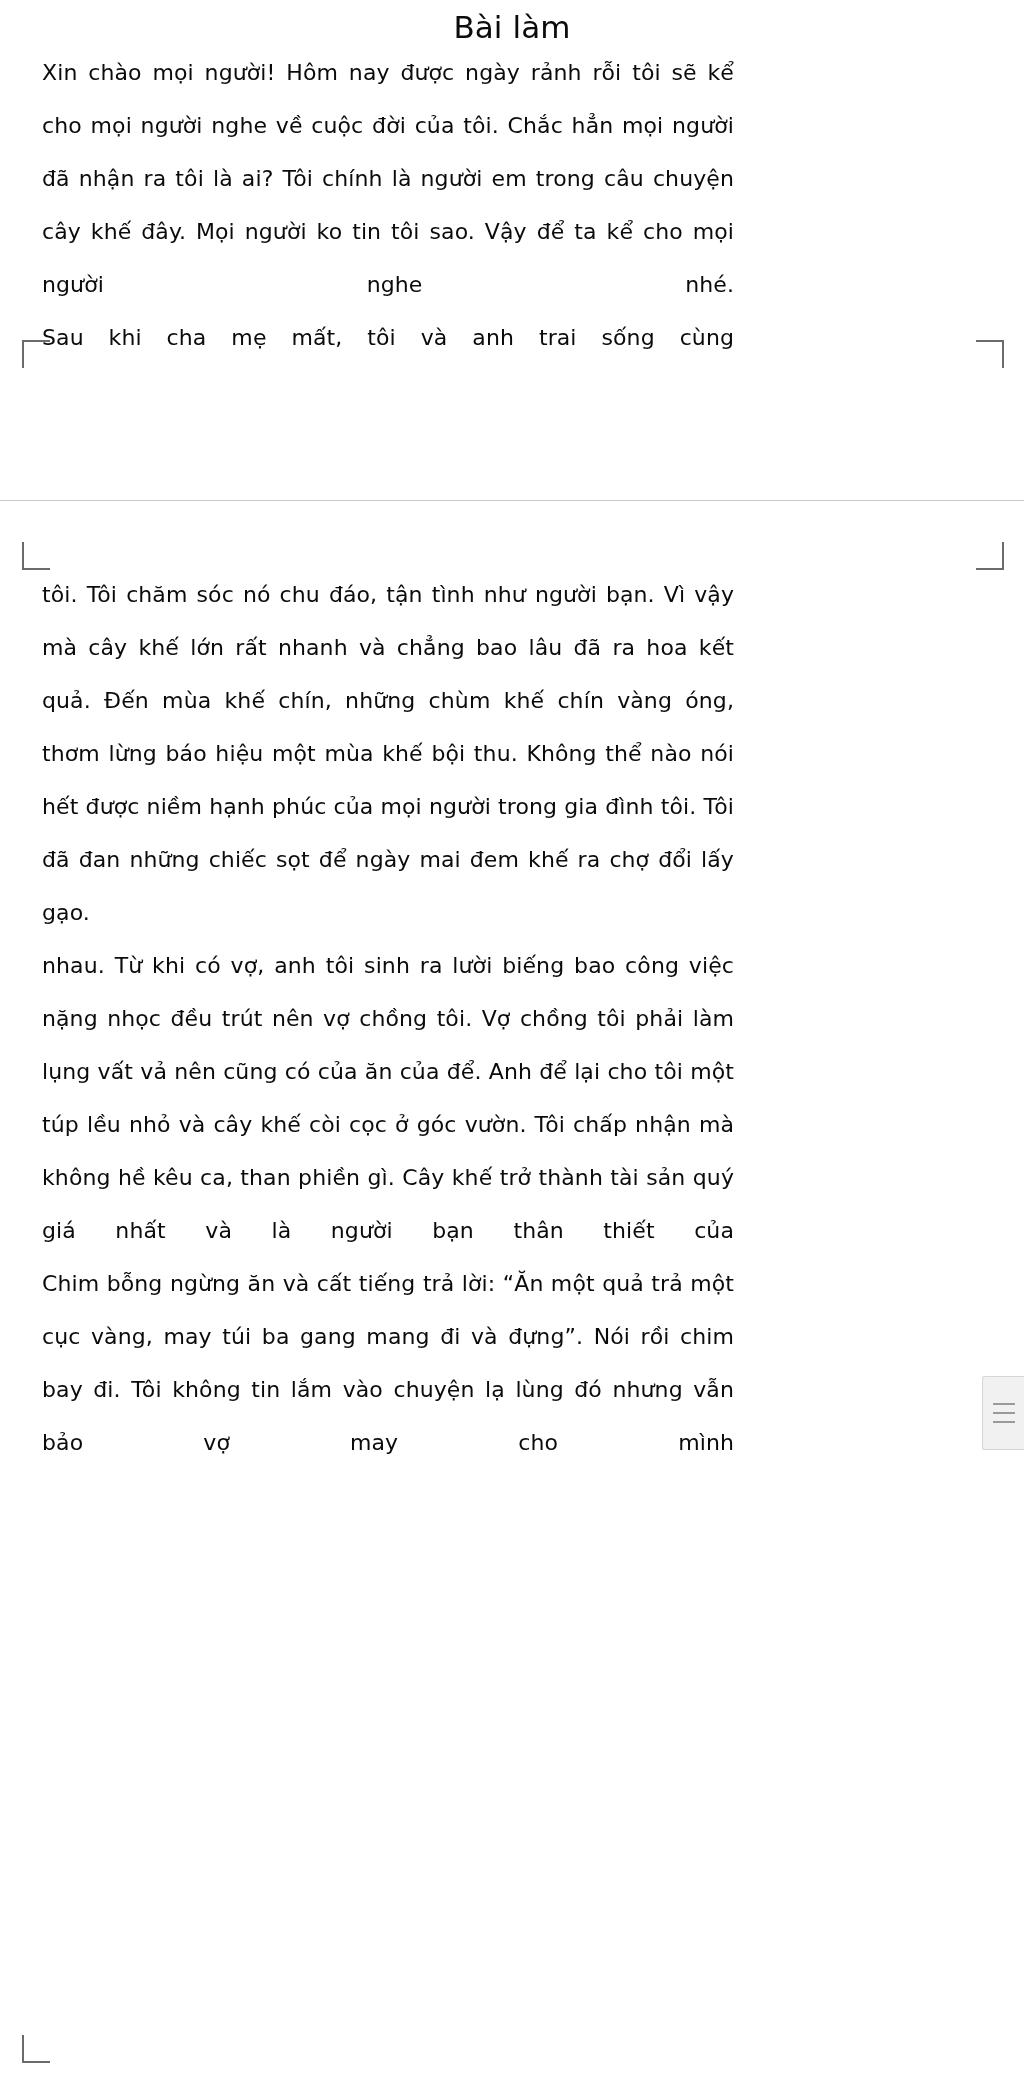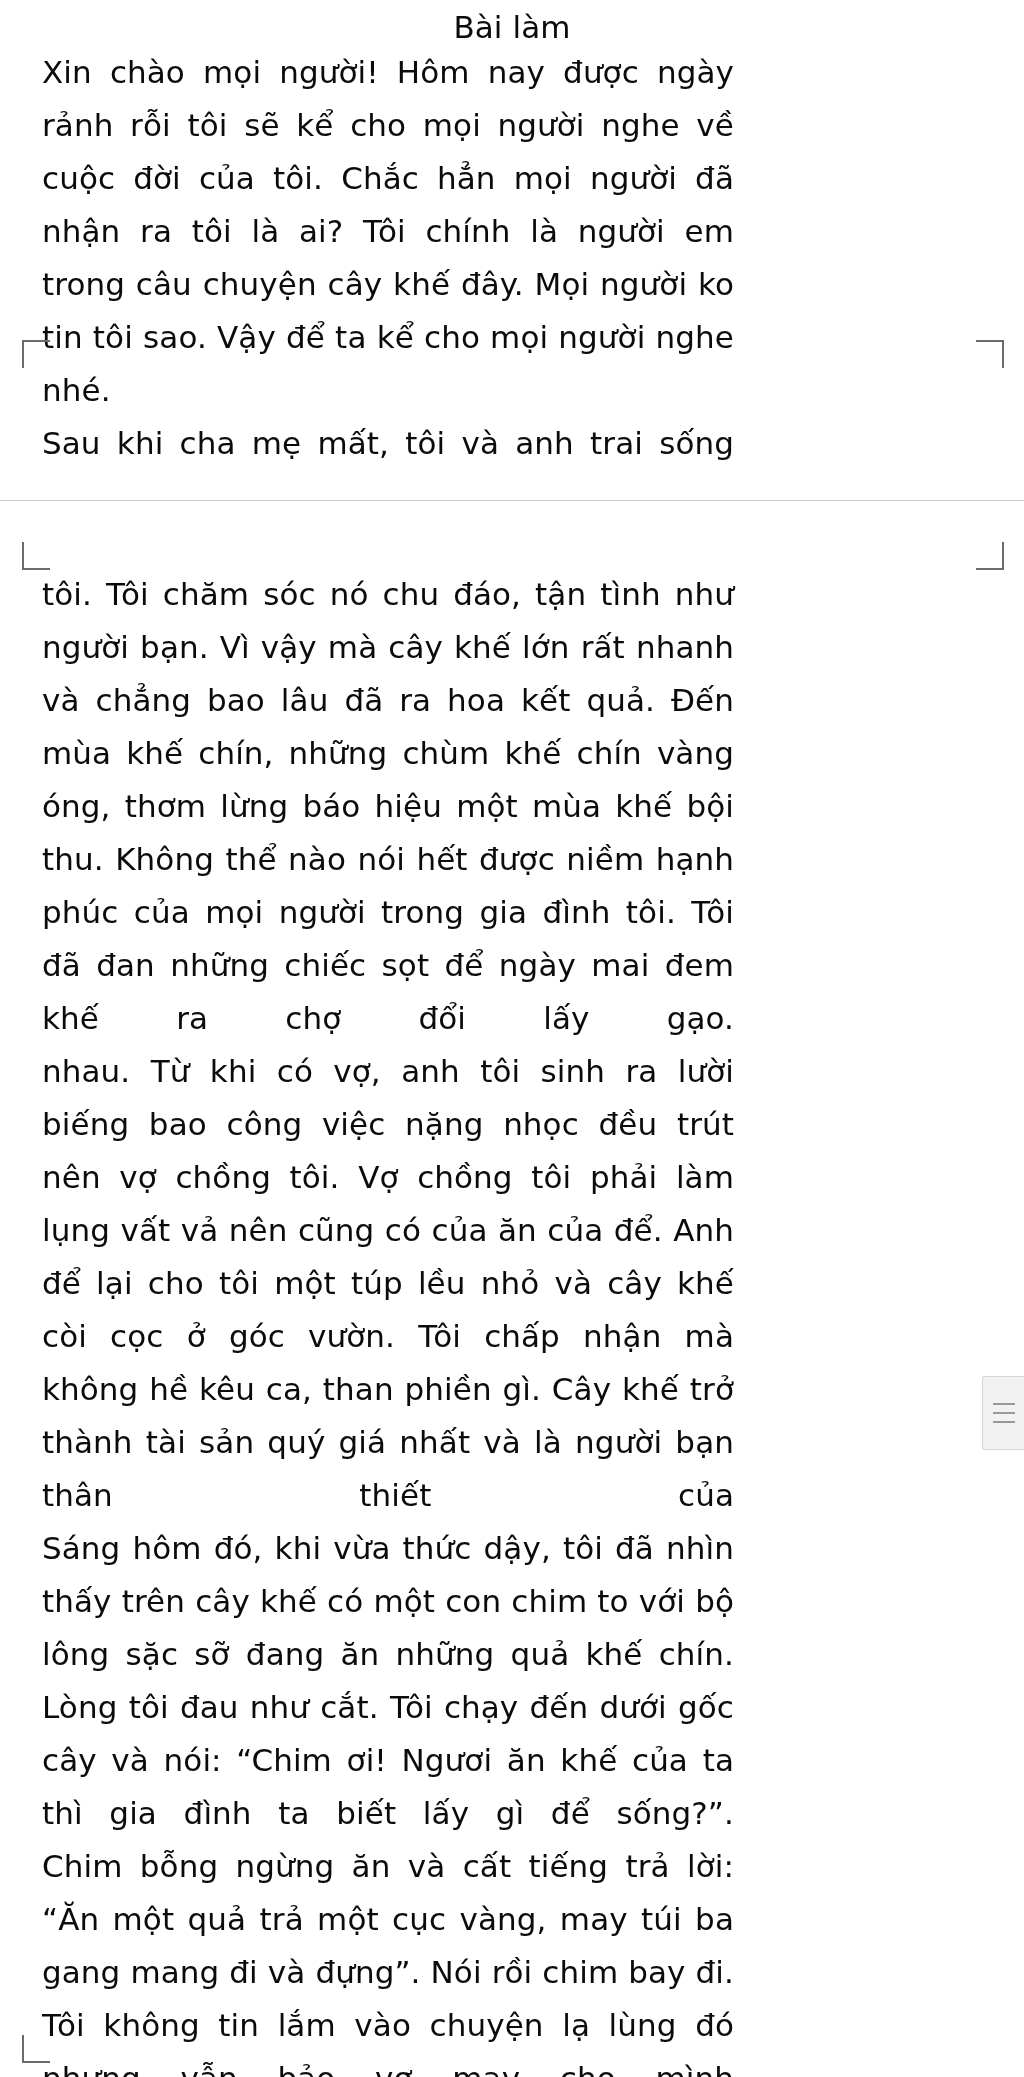--- a/index.html
+++ b/index.html
@@ -77,21 +77,21 @@
     text-align: center;
     font-size: 31px;
     line-height: 42px;
     letter-spacing: 0.1px;
   }
 
   .body-text {
     position: absolute;
     left: 42px;
     width: 692px;
-    font-size: 31px;
+    font-size: 22px;
     line-height: 53px;
     text-align: justify;
     text-justify: inter-word;
     letter-spacing: 0.1px;
   }
   .body-text p { margin: 0; }
   
   .justify-all { text-align-last: justify; }
 
   .block-one { top: 46px; }
@@ -144,21 +144,20 @@
   </div>
 
   <div class="sheet sheet-two">
 
     <div class="crop bl" style="left:22px; top:12px;"></div>
     <div class="crop br" style="left:976px; top:12px;"></div>
 
     <div class="body-text block-two" style="top:38px;">
       <p class="justify-all">tôi. Tôi chăm sóc nó chu đáo, tận tình như người bạn. Vì vậy mà cây khế lớn rất nhanh và chẳng bao lâu đã ra hoa kết quả. Đến mùa khế chín, những chùm khế chín vàng óng, thơm lừng báo hiệu một mùa khế bội thu. Không thể nào nói hết được niềm hạnh phúc của mọi người trong gia đình tôi. Tôi đã đan những chiếc sọt để ngày mai đem khế ra chợ đổi lấy gạo.</p>
       <p class="justify-all">nhau. Từ khi có vợ, anh tôi sinh ra lười biếng bao công việc nặng nhọc đều trút nên vợ chồng tôi. Vợ chồng tôi phải làm lụng vất vả nên cũng có của ăn của để. Anh để lại cho tôi một túp lều nhỏ và cây khế còi cọc ở góc vườn. Tôi chấp nhận mà không hề kêu ca, than phiền gì. Cây khế trở thành tài sản quý giá nhất và là người bạn thân thiết của</p>
-      <p class="justify-all">Sáng hôm đó, khi vừa thức dậy, tôi đã nhìn thấy trên cây khế có một con chim to với bộ lông sặc sỡ đang ăn những quả khế chín. Lòng tôi đau như cắt. Tôi chạy đến dưới gốc cây và nói: “Chim ơi! Ngươi ăn khế của ta thì gia đình ta biết lấy gì để sống?”.</p>
       <p class="justify-all">Chim bỗng ngừng ăn và cất tiếng trả lời: “Ăn một quả trả một cục vàng, may túi ba gang mang đi và đựng”. Nói rồi chim bay đi. Tôi không tin lắm vào chuyện lạ lùng đó nhưng vẫn bảo vợ may cho mình</p>
     </div>
 
     <div class="crop bl" style="left:22px; top:1505px;"></div>
   </div>
 
   <div class="scroll-handle">
     <i></i>
     <i></i>
     <i></i>

